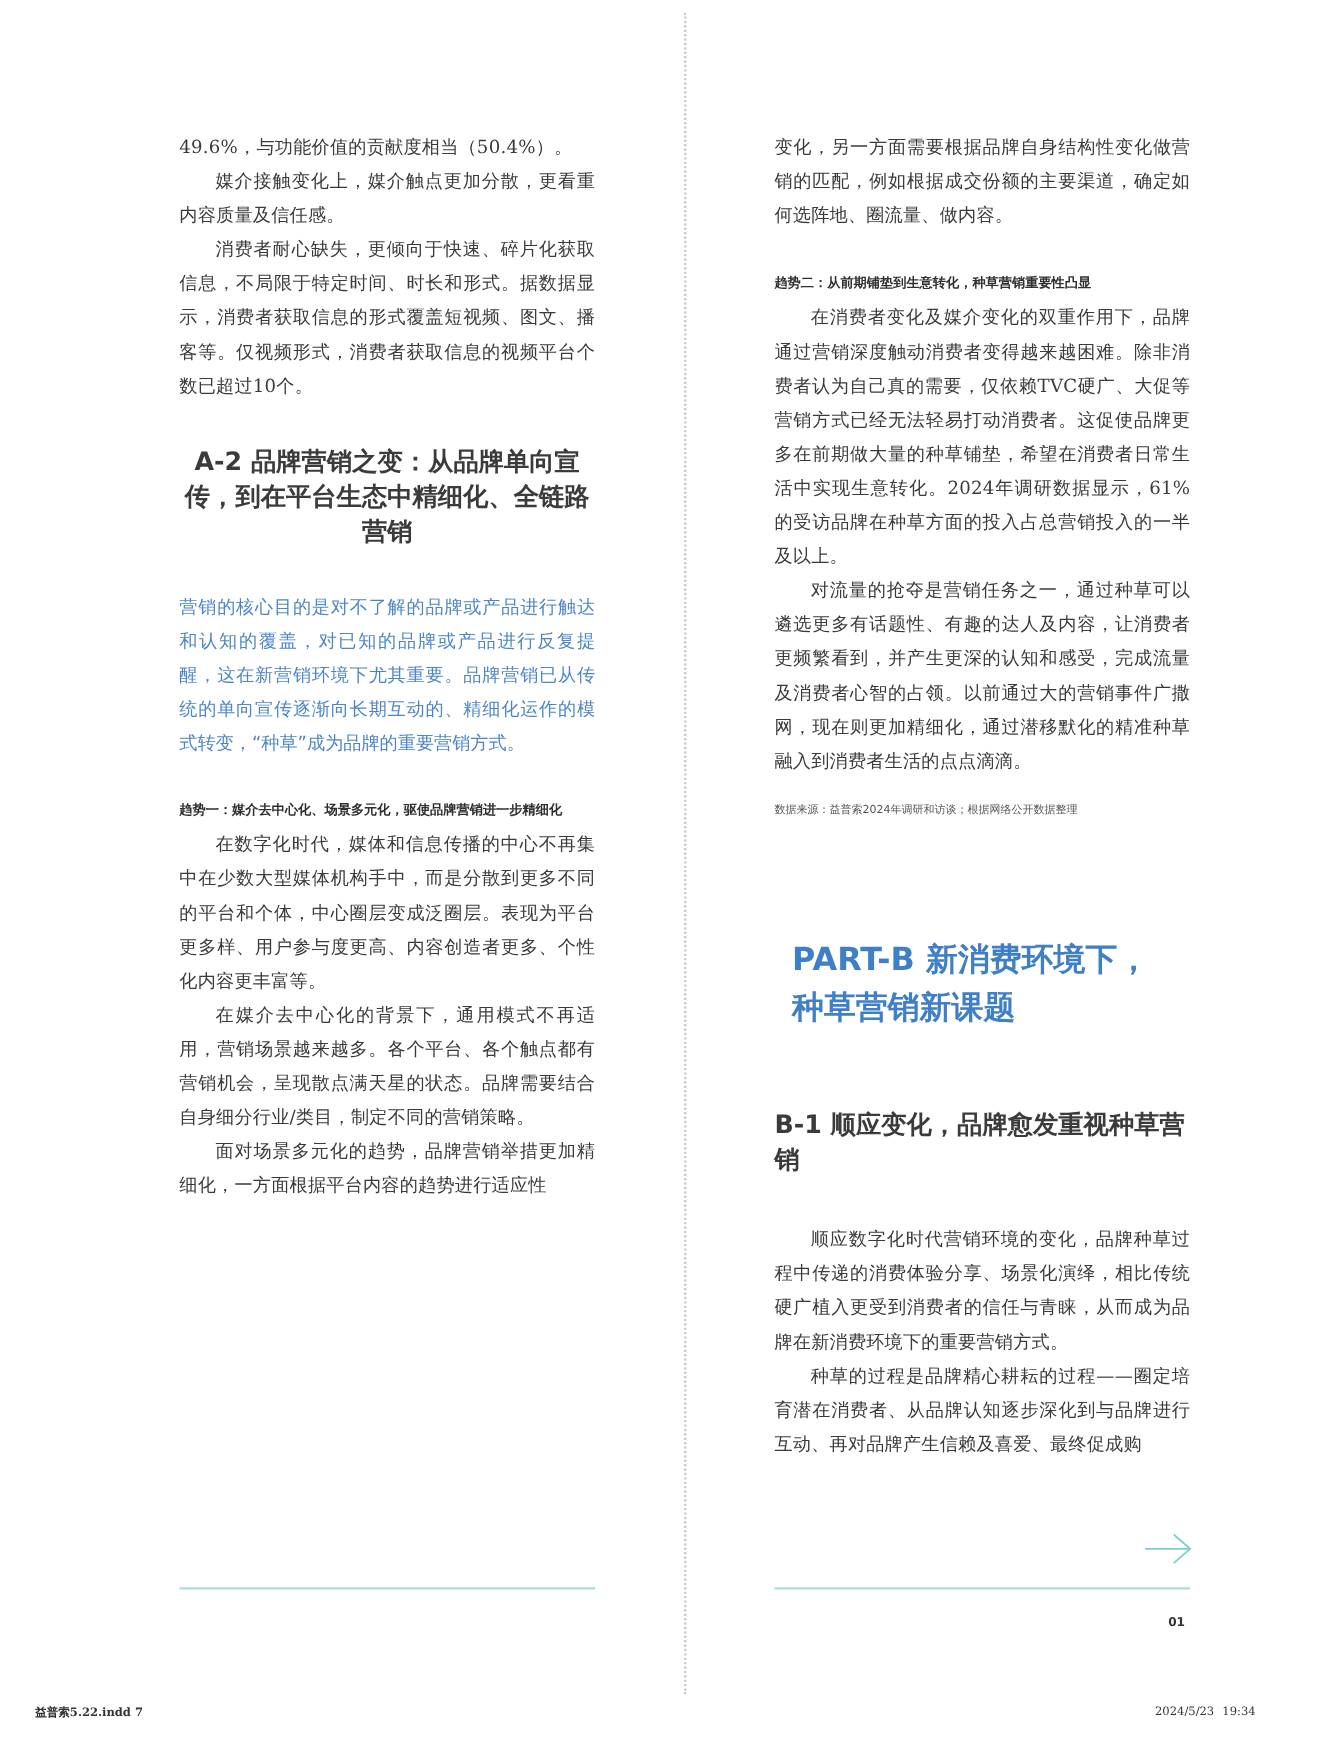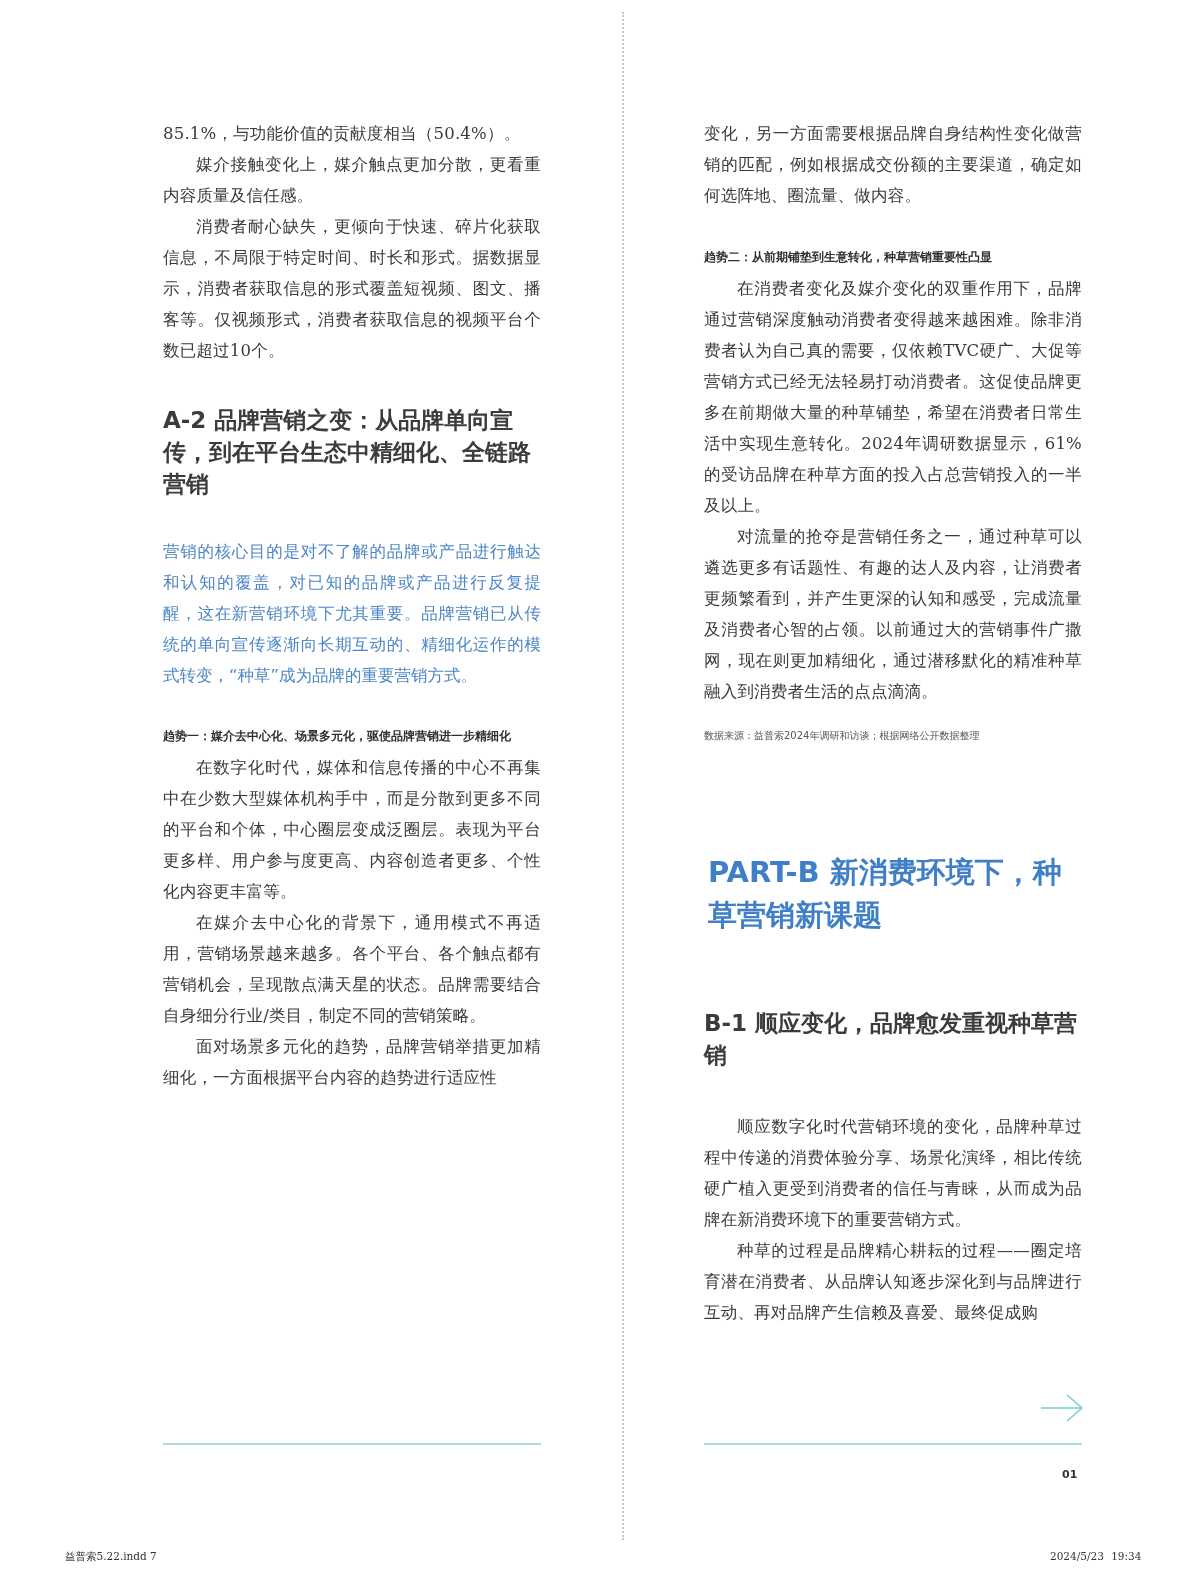--- a/index.html
+++ b/index.html
@@ -23,60 +23,60 @@
   .h2 {
     margin: 0; font-family: "DejaVu Sans", "Liberation Sans", sans-serif;
     font-weight: bold; font-size: 23px; line-height: 32px; color: #3b3b3b;
   }
   .h2 .code { font-weight: 900; }
   .lead-blue {
     margin: 0; font-family: "DejaVu Sans", "Liberation Sans", sans-serif;
     font-size: 16.5px; line-height: 31px; color: #4d86c6; text-align: justify;
   }
   .part-title {
-    margin: 4px; font-family: "DejaVu Sans", "Liberation Sans", sans-serif;
+    margin: 16px; font-family: "DejaVu Sans", "Liberation Sans", sans-serif;
     font-weight: bold; font-size: 29px; line-height: 43px; color: #3f7fc7;
   }
   .source {
     margin: 0; font-family: "DejaVu Sans", "Liberation Sans", sans-serif;
     font-size: 10px; color: #555; text-align: left;
   }
   .rule {
     position: absolute; height: 2px; background: #a9dcdc;
   }
   .divider {
     position: absolute; left: 622px; top: 12px; height: 1528px; width: 0;
     border-left: 2px dotted #c4c4c4;
   }
   .page-num {
     position: absolute; left: 1062px; top: 1468px;
     font-family: "DejaVu Sans", "Liberation Sans", sans-serif;
     font-weight: bold; font-size: 11px; color: #333;
   }
   .footer-left {
-    position: absolute; left: 65px; top: 1550px;
-    font-size: 10.5px; color: #333;
+    position: absolute; left: 32px; top: 1550px;
+    font-size: 10.5px; color: #333; font-weight: bold;
   }
   .footer-right {
     position: absolute; left: 1050px; top: 1550px;
     font-size: 10.5px; color: #333; word-spacing: 4px;
   }
   .arrow { position: absolute; left: 1040px; top: 1393px; width: 44px; height: 30px; }
 </style>
 </head>
 <body>
 
 <div class="divider"></div>
 
 <div class="col col-left">
-  <p class="body">85.1%，与功能价值的贡献度相当（50.4%）。</p>
+  <p class="body">49.6%，与功能价值的贡献度相当（50.4%）。</p>
   <p class="body indent">媒介接触变化上，媒介触点更加分散，更看重内容质量及信任感。</p>
   <p class="body indent">消费者耐心缺失，更倾向于快速、碎片化获取信息，不局限于特定时间、时长和形式。据数据显示，消费者获取信息的形式覆盖短视频、图文、播客等。仅视频形式，消费者获取信息的视频平台个数已超过10个。</p>
 
-  <h2 class="h2" style="margin-top:38px;"><span class="code">A-2</span><span> 品牌营销之变：从品牌单向宣传，到在平台生态中精细化、全链路营销</span></h2>
+  <h2 class="h2" style="margin-top:38px;text-align:center;"><span class="code">A-2</span><span> 品牌营销之变：从品牌单向宣传，到在平台生态中精细化、全链路营销</span></h2>
 
   <p class="lead-blue" style="margin-top:36px;">营销的核心目的是对不了解的品牌或产品进行触达和认知的覆盖，对已知的品牌或产品进行反复提醒，这在新营销环境下尤其重要。品牌营销已从传统的单向宣传逐渐向长期互动的、精细化运作的模式转变，“种草”成为品牌的重要营销方式。</p>
 
   <p class="subhead" style="margin-top:30px;">趋势一：媒介去中心化、场景多元化，驱使品牌营销进一步精细化</p>
   <p class="body indent">在数字化时代，媒体和信息传播的中心不再集中在少数大型媒体机构手中，而是分散到更多不同的平台和个体，中心圈层变成泛圈层。表现为平台更多样、用户参与度更高、内容创造者更多、个性化内容更丰富等。</p>
   <p class="body indent">在媒介去中心化的背景下，通用模式不再适用，营销场景越来越多。各个平台、各个触点都有营销机会，呈现散点满天星的状态。品牌需要结合自身细分行业/类目，制定不同的营销策略。</p>
   <p class="body indent">面对场景多元化的趋势，品牌营销举措更加精细化，一方面根据平台内容的趋势进行适应性</p>
 </div>
 
 <div class="rule" style="left:163px; top:1443px; width:378px;"></div>

